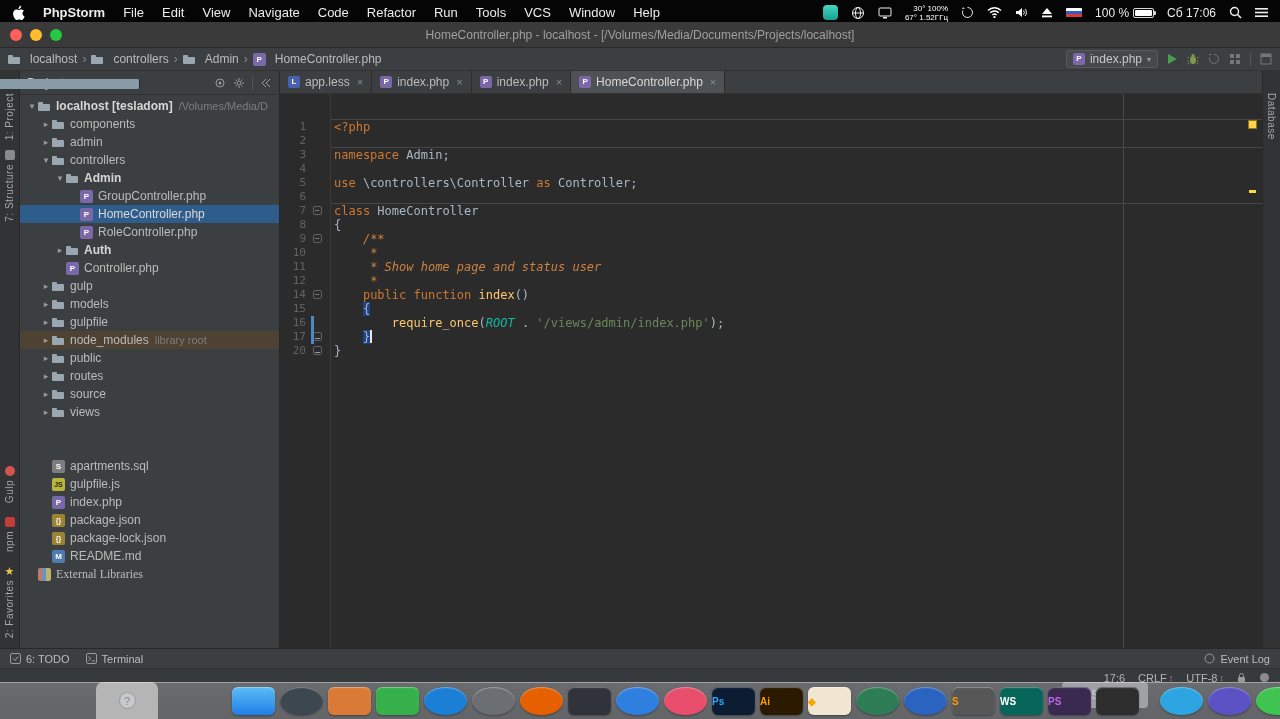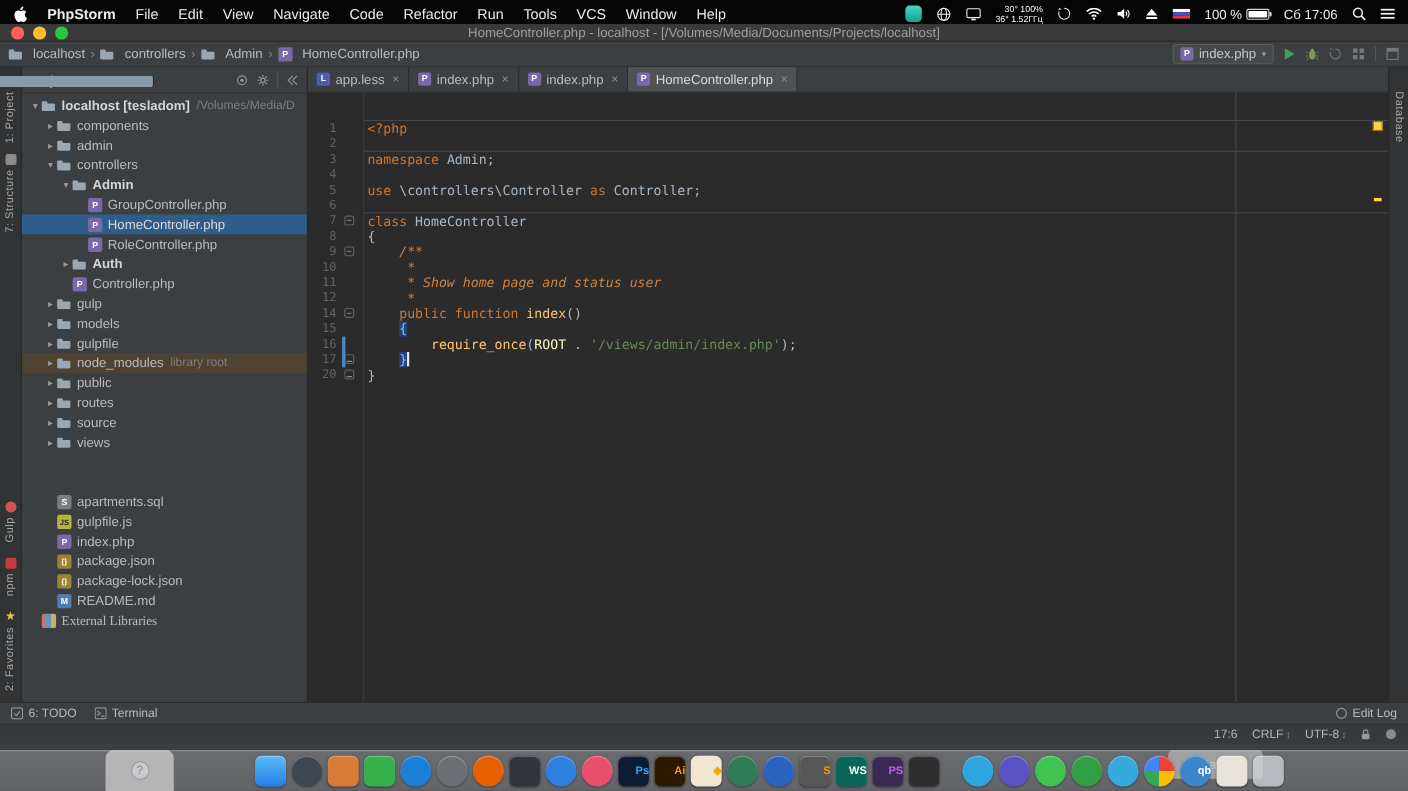--- a/index.html
+++ b/index.html
@@ -20,21 +20,21 @@
   .flag div{flex:1;}
   .batt-wrap{display:flex;align-items:center;gap:4px;font-size:12px;}
   .batt{width:21px;height:10px;border:1px solid #d9d9d9;border-radius:2px;position:relative;}
   .batt::after{content:"";position:absolute;right:-3px;top:2.5px;width:2px;height:4px;background:#d9d9d9;border-radius:0 1px 1px 0;}
   .batt i{position:absolute;inset:1px;background:#fff;border-radius:1px;display:block;}
   .clock{font-size:12px;}
   .teal-app{width:15px;height:15px;border-radius:4px;background:linear-gradient(#45d6c2,#17a091);}
 
   
   .window{position:absolute;top:22px;left:0;width:1280px;height:660px;background:#3c3f41;}
-  .titlebar{height:16px;background:#3a3a3a;border-bottom:1px solid #292929;display:flex;align-items:center;position:relative;}
+  .titlebar{height:26px;background:#3a3a3a;border-bottom:1px solid #292929;display:flex;align-items:center;position:relative;}
   .traffic{display:flex;gap:8px;padding-left:10px;z-index:2;}
   .light{width:12px;height:12px;border-radius:50%;}
   .red{background:#ff5f57;}.yellow{background:#febc2e;}.green{background:#28c840;}
   .win-title{position:absolute;left:0;right:0;text-align:center;color:#9f9f9f;font-size:12px;}
 
   .navbar{height:23px;background:#3c3f41;border-bottom:1px solid #323232;display:flex;align-items:center;padding:0 8px;font-size:12px;color:#bbb;}
   .crumbs{display:flex;align-items:center;gap:5px;}
   .crumb{display:flex;align-items:center;gap:4px;cursor:default;}
   .crumb-sep{color:#8a8a8a;}
   .nav-right{margin-left:auto;display:flex;align-items:center;gap:9px;}
@@ -101,21 +101,21 @@
   .ln{width:28px;flex:none;text-align:right;color:#606366;font-size:11px;padding-right:2px;}
   .fold{width:20px;flex:none;position:relative;}
   .fm{position:absolute;left:5px;top:2px;width:9px;height:9px;border:1px solid #606366;border-radius:2px;
      background:#2b2b2b;color:#9a9a9a;font-size:8px;line-height:7px;text-align:center;}
   .fm.end::after{content:"";position:absolute;left:1px;right:1px;bottom:1px;height:1px;background:#9a9a9a;}
   .lc{padding-left:6px;}
   .tok.kw{color:#cc7832;}
   .tok.pl{color:#a9b7c6;}
   .tok.cm{color:#cc8242;font-style:italic;}
   .tok.fn{color:#ffc66d;}
-  .tok.cs{color:#fef9c3;}
+  .tok.cs{color:#14b8a6;font-style:italic;}
   .tok.st{color:#6a8759;}
   .tok.sel{background:#214283;}
   .caret{display:inline-block;width:2px;height:13px;background:#e8e8e8;vertical-align:-2px;}
   .gutter-sep{position:absolute;left:50px;top:0;bottom:0;width:1px;background:#3a3a3a;}
   .wrap-guide{position:absolute;left:843px;top:0;bottom:0;width:1px;background:#4a4a4a;}
   .method-sep{position:absolute;left:51px;right:0;height:1px;background:#474747;}
   .change-bar{position:absolute;left:31px;width:3px;background:#4a88c7;}
   .stripe-mark-1{position:absolute;right:5px;top:26px;width:9px;height:9px;background:#ffd24a;border:1px solid #8a7522;}
   .stripe-mark-2{position:absolute;right:6px;top:96px;width:7px;height:3px;background:#ffd24a;}
 
@@ -132,21 +132,21 @@
   
   .desktop{position:absolute;left:0;top:682px;width:1280px;height:37px;background:linear-gradient(#2a2b2d,#1c1d1f);}
   .help-frag{position:absolute;left:96px;top:0;width:62px;height:37px;background:#c9c5c1;border-radius:7px 7px 0 0;
     display:flex;align-items:center;justify-content:center;z-index:1;}
   .help-circle{width:17px;height:17px;border-radius:50%;border:1px solid #8a8a8a;color:#6a6a6a;font-size:11px;
     display:flex;align-items:center;justify-content:center;background:#efefef;}
   .save-frag{position:absolute;left:1062px;top:0;width:86px;height:26px;background:#9c9c9c;border-radius:4px;
     color:#f2f2f2;display:flex;align-items:center;justify-content:center;font-size:12px;z-index:1;}
   .dock{position:absolute;inset:0;background:rgba(165,167,172,.52);border-top:1px solid rgba(255,255,255,.38);
     display:flex;align-items:center;padding-left:232px;gap:5px;z-index:2;}
-  .dock-icon{width:28px;height:28px;border-radius:6px;flex:none;display:flex;align-items:center;justify-content:flex-end;
+  .dock-icon{width:43px;height:28px;border-radius:6px;flex:none;display:flex;align-items:center;justify-content:flex-start;
     box-shadow:inset 0 1px 1px rgba(255,255,255,.35),0 1px 2px rgba(0,0,0,.35);cursor:pointer;}
   .dock-icon.round{border-radius:50%;}
   .dock-icon.gap{margin-left:16px;}
   .dock-label{font-size:10px;font-weight:bold;font-family:"Liberation Sans",sans-serif;}
 
   svg{display:block;}
 </style>
 </head>
 <body>
 
@@ -186,21 +186,21 @@
           </svg>
       </span>
       <span>
         <svg width="14" height="12">
             <rect x="1" y="1" width="12" height="8" rx="1" stroke="#eee" fill="none"></rect>
             <rect x="5" y="10" width="4" height="1.5" fill="#eee"></rect>
           </svg>
       </span>
       <span class="temps">
         <span>30° 100%</span>
-        <span>36° 1.52ГГц</span>
+        <span>67° 1.52ГГц</span>
       </span>
       <span>
         <svg width="13" height="13" viewBox="0 0 13 13">
             <path d="M6.5 1.5a5 5 0 1 1-4.6 3" stroke="#eee" fill="none"></path>
             <path d="M1 3l1-1.8L4 2.6z" fill="#eee"></path>
           </svg>
       </span>
       <span>
         <svg width="15" height="11" viewBox="0 0 15 11">
             <path d="M1 3.5a9 9 0 0 1 13 0M3.2 5.8a6 6 0 0 1 8.6 0M5.4 8a3 3 0 0 1 4.2 0" stroke="#fff" stroke-width="1.4" fill="none"></path>
@@ -589,21 +589,21 @@
         <svg width="11" height="11">
             <rect x=".5" y=".5" width="10" height="10" rx="1.5" stroke="#9a9a9a" fill="none"></rect>
             <path d="M2.5 3.5l2.5 2-2.5 2M6 8h3" stroke="#9a9a9a" fill="none"></path>
           </svg>
         <span>Terminal</span>
       </span>
       <span class="toolbar-right">
         <svg width="11" height="11">
             <circle cx="5.5" cy="5.5" r="4.5" stroke="#9a9a9a" fill="none"></circle>
           </svg>
-        <span>Edit Log</span>
+        <span>Event Log</span>
       </span>
     </div>
 
     <div class="statusrow">
       <span class="statitem">17:6</span>
       <span class="statitem">
         <span>CRLF</span>
         <span class="updown">↕</span>
       </span>
       <span class="statitem">

